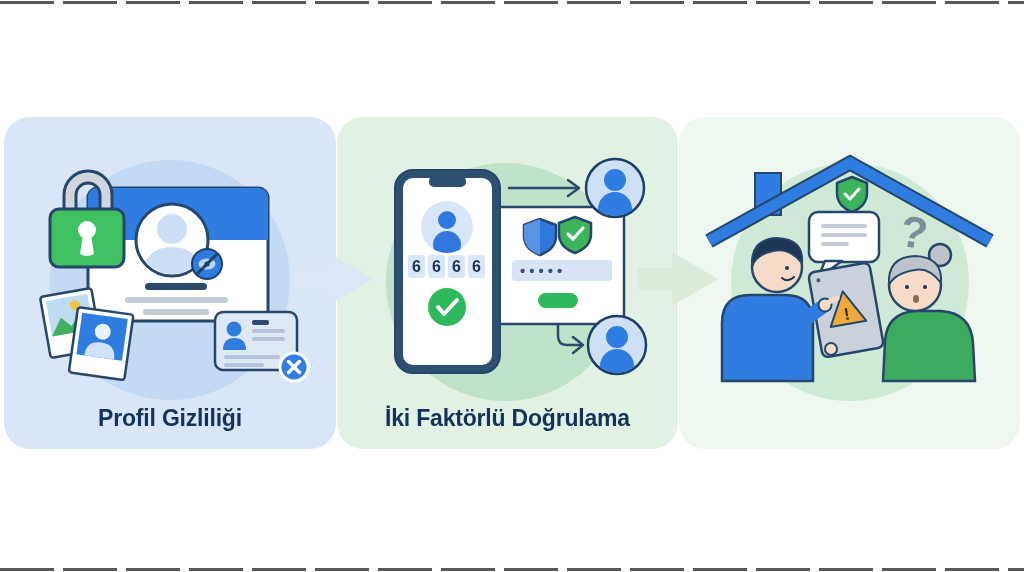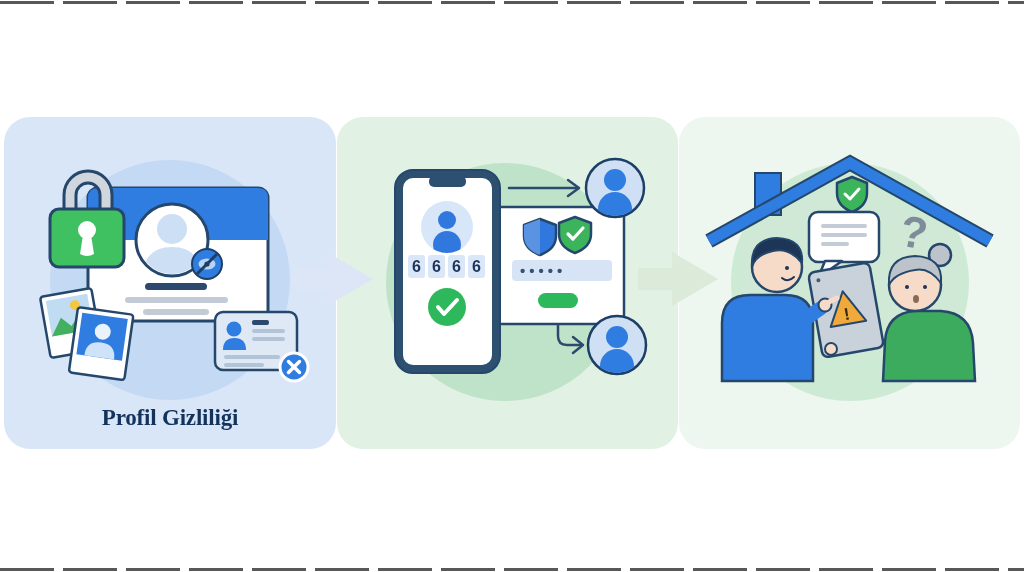--- a/index.html
+++ b/index.html
@@ -3,21 +3,21 @@
 <meta charset="utf-8">
 <style>
   html,body{margin:0;padding:0;background:#fff;}
   .canvas{position:relative;width:1024px;height:572px;background:#ffffff;overflow:hidden;
           font-family:"Liberation Sans",sans-serif;}
   .edge-line{position:absolute;left:0;width:100%;height:3px;opacity:.8;
              background:repeating-linear-gradient(90deg,#2e2e2e 0 54px,transparent 54px 63px);}
   .edge-line.top{top:1px;}
   .edge-line.bottom{bottom:1px;}
   .panel{position:absolute;top:117px;height:332px;border-radius:26px;}
-  .panel.p1{left:4px;width:332px;background:#d8e6f8;font-family:Liberation Serif, serif;}
+  .panel.p1{left:4px;width:332px;background:#d8e6f8;}
   .panel.p2{left:337px;width:341px;background:#e1f1e4;}
   .panel.p3{left:679px;width:341px;background:#edf6ef;}
   .art{position:absolute;left:0;top:0;width:100%;height:285px;display:block;}
   .step-title{position:absolute;left:0;top:288px;width:100%;text-align:center;
               font-size:23px;font-weight:700;letter-spacing:-0.2px;color:#14335c;}
   .flow-arrow{position:absolute;z-index:5;}
   svg text{font-family:"Liberation Sans",sans-serif;}
 </style>
 </head>
 <body>
@@ -176,20 +176,21 @@
         <text x="99.5" y="155">6</text>
         <text x="119.5" y="155">6</text>
         <text x="139.5" y="155">6</text>
       </g>
       <g>
         <circle cx="110" cy="190" r="19" fill="#2eb85c"></circle>
         <path d="M101 190 l6 7 l13 -14" fill="none" stroke="#ffffff" stroke-width="4" stroke-linecap="round" stroke-linejoin="round"></path>
       </g>
     </g>
   </svg>
+  <div class="step-title">İki Faktörlü Doğrulama</div>
 </section>
 
 <section class="panel p3">
   <svg class="art" viewBox="0 0 341 285">
     <circle cx="171" cy="165" r="119" fill="#cdead5"></circle>
 
     <polygon points="62,120 171,60 280,120 280,238 62,238" fill="#cfe9d6"></polygon>
     <rect x="76" y="56" width="26" height="42" fill="#2f7de1" stroke="#25476b" stroke-width="2"></rect>
     <g>
       <polyline points="30,124 171,46 311,124" fill="none" stroke="#25476b" stroke-width="15"></polyline>

